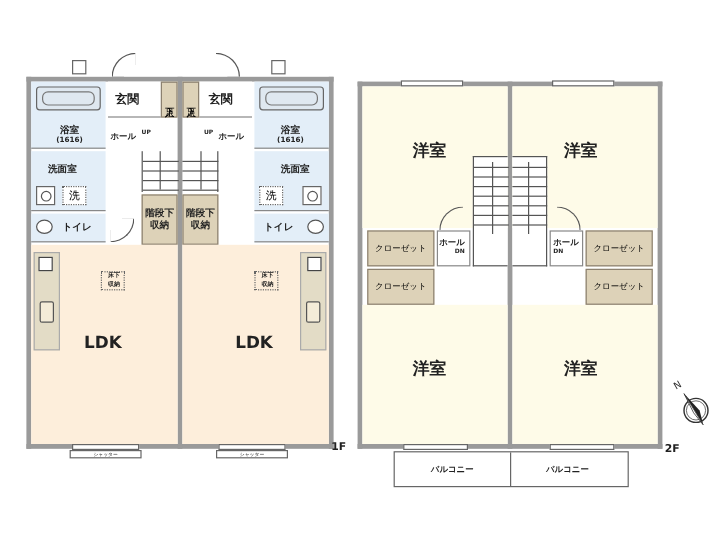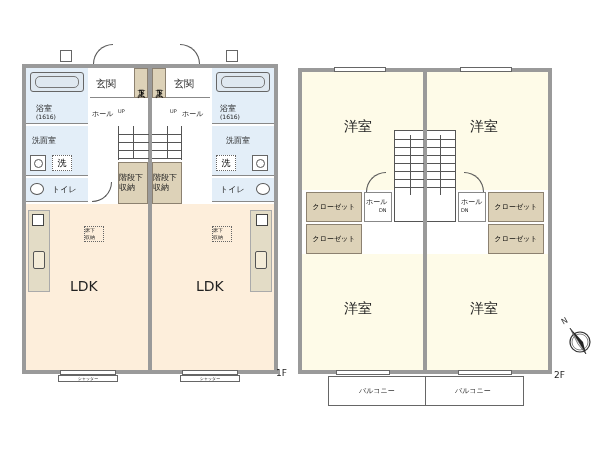--- a/index.html
+++ b/index.html
@@ -5,21 +5,21 @@
   html, body { margin:0; padding:0; background:#ffffff; }
   body { width:600px; height:450px; position:relative; overflow:hidden; font-family:"DejaVu Sans", sans-serif; }
   .abs { position:absolute; box-sizing:border-box; }
   .wall { background:#9a9a9a; position:absolute; }
   .room { position:absolute; box-sizing:border-box; display:flex; align-items:center; justify-content:center; text-align:center; color:#222; }
   .ldk { background:#fdeedb; }
   .wet { background:#e3eef8; }
   .hall { background:#ffffff; }
   .store { background:#ddd2b8; border:1px solid #8c8170; }
   .western { background:#fefbe8; }
-  .label { position:absolute; color:#222; white-space:nowrap; line-height:1.15; }
+  .label { position:absolute; color:#222; white-space:nowrap; text-align:center; line-height:1.15;font-weight:bold; }
   .small { font-size:8px; }
   .tiny { font-size:6px; }
   .big { font-size:14px; }
   .mid { font-size:10px; }
   .stair-line { position:absolute; background:#555; }
   .door-arc { position:absolute; border:1px solid #555; box-sizing:border-box; }
   .win { position:absolute; background:#fff; border:1px solid #666; box-sizing:border-box; }
   svg { position:absolute; overflow:visible; }
 </style>
 </head>

